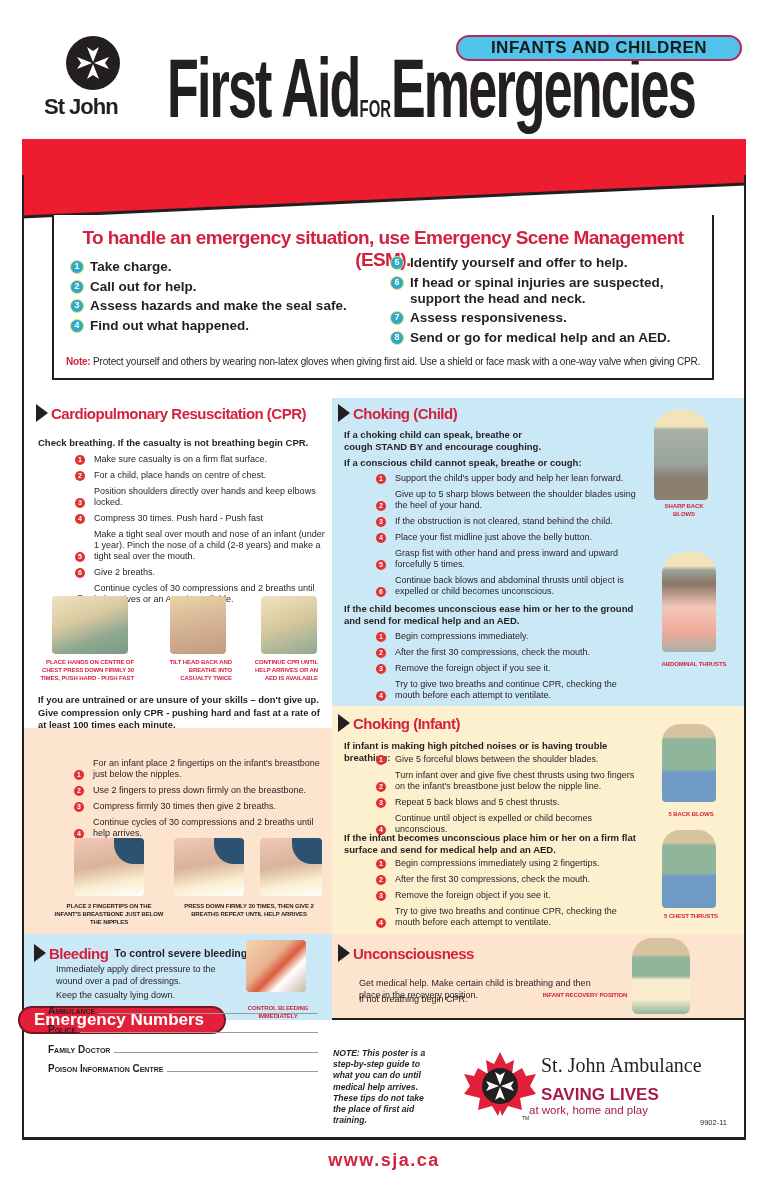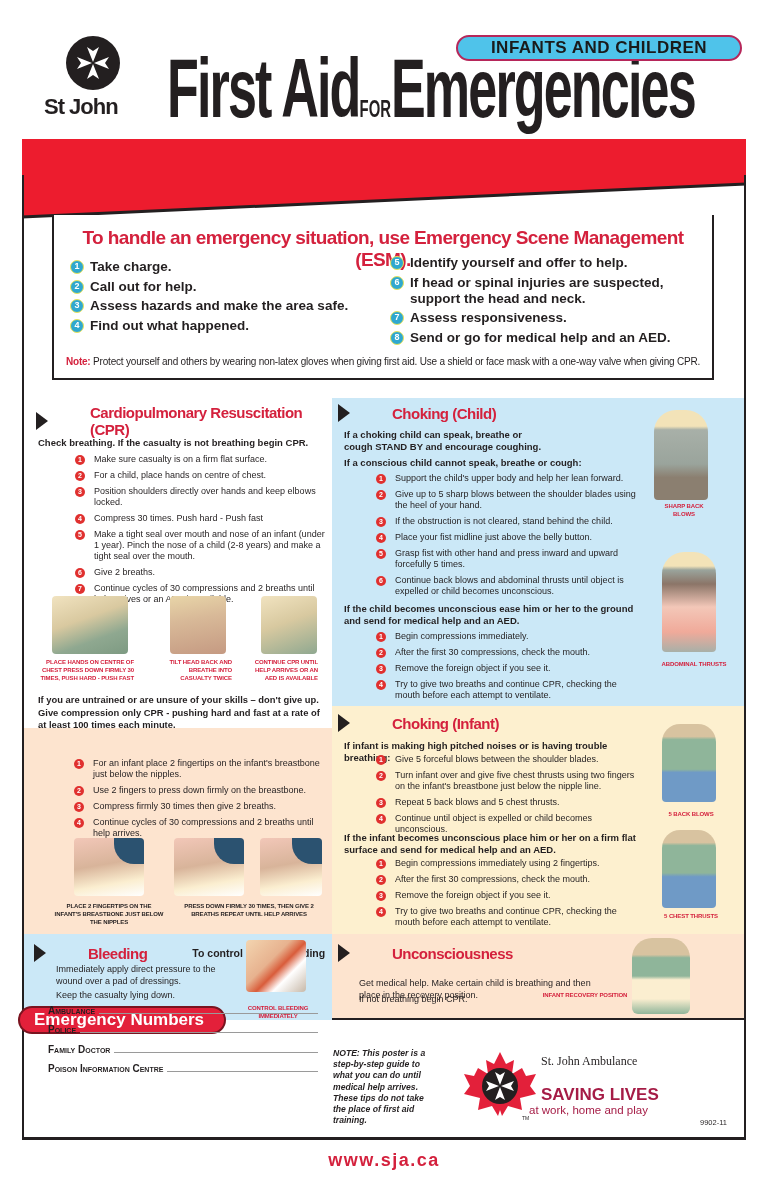--- a/index.html
+++ b/index.html
@@ -26,47 +26,47 @@
   .esm-col { position: absolute; top: 44px; }
   .esm-col.left { left: 16px; }
   .esm-col.right { left: 336px; top: 40px; }
   .esm-item { display: flex; align-items: flex-start; font-weight: bold; font-size: 13.5px; line-height: 16px; margin-bottom: 3.5px; color: #231f20; }
   .esm-num { flex: 0 0 14px; width: 14px; height: 14px; border-radius: 50%; background: #2fa8cf; border: 1.5px solid #e7e35a; color: #fff; font-size: 9px; line-height: 11px; text-align: center; margin-right: 6px; margin-top: 1px; }
   .esm-note { position: absolute; left: 0; width: 100%; top: 141px; text-align: center; font-size: 10px; color: #231f20; letter-spacing: -0.2px; }
   .esm-note .nl { color: #d4213d; font-weight: bold; }
 
   
   .section { position: absolute; }
-  .sec-head { display: flex; align-items: center; color: #d4213d; font-weight: bold; font-size: 15px; letter-spacing: -0.5px; gap: 39px; }
+  .sec-head { display: flex; align-items: center; color: #d4213d; font-weight: bold; font-size: 15px; letter-spacing: -0.5px; }
   .sec-head .arrow { width: 0; height: 0; border-top: 9px solid transparent; border-bottom: 9px solid transparent; border-left: 12px solid #231f20; margin-right: 3px; }
   .sec-head .sub { color: #231f20; font-size: 10.5px; margin-left: 6px; letter-spacing: 0; }
   .lead { font-weight: bold; font-size: 9.5px; line-height: 12px; color: #231f20; }
   .steps { list-style: none; }
-  .steps li { display: flex; align-items: flex-start; font-size: 9px; line-height: 11px; margin-bottom: 5px; color: #231f20; padding-left: 24px; }
+  .steps li { display: flex; align-items: flex-end; font-size: 9px; line-height: 11px; margin-bottom: 5px; color: #231f20; padding-left: 24px; }
   .steps .n { flex: 0 0 10px; width: 10px; height: 10px; border-radius: 50%; background: #e0302f; color: #fff; font-size: 7px; font-weight: bold; line-height: 10px; text-align: center; margin-right: 9px; margin-top: 1px; }
   .caption { color: #d4213d; font-weight: bold; font-size: 6px; line-height: 8px; text-transform: uppercase; letter-spacing: -0.1px; }
 
   .sec-cpr { left: 24px; top: 398px; width: 308px; height: 330px; background: #fff; }
   .sec-cpr-infant { left: 24px; top: 728px; width: 308px; height: 206px; background: #fde4cf; }
   .sec-choke-child { left: 332px; top: 398px; width: 412px; height: 308px; background: #cbe8f7; }
   .sec-choke-infant { left: 332px; top: 706px; width: 412px; height: 228px; background: #fdf0cf; }
   .sec-bleed { left: 24px; top: 934px; width: 308px; height: 86px; background: #cbe8f7; }
   .sec-uncon { left: 332px; top: 934px; width: 412px; height: 86px; background: #fde4cf; border-bottom: 2px solid #231f20; }
 
   .img-box { position: absolute; border-radius: 4px; overflow: hidden; }
 
   
   .emerg-pill { position: absolute; left: 18px; top: 1006px; width: 208px; height: 28px; border-radius: 14px; background: #e3203a; border: 2px solid #7a1420; color: #fff; font-weight: bold; font-size: 17px; line-height: 24px; padding-left: 14px; }
   .num-rows { position: absolute; left: 48px; top: 996px; width: 270px; }
   .num-row { display: flex; align-items: flex-end; height: 19.5px; font-weight: bold; font-size: 9px; font-variant: small-caps; color: #231f20; }
   .num-row .lbl { white-space: nowrap; margin-right: 4px; font-size: 10px; }
   .num-row .line { flex: 1; border-bottom: 1px solid #9a9a9a; margin-bottom: 2px; }
   .note-italic { position: absolute; left: 333px; top: 1048px; width: 100px; font-style: italic; font-weight: bold; font-size: 8.6px; line-height: 11.2px; color: #231f20; }
   .sja-logo { position: absolute; left: 462px; top: 1050px; width: 76px; height: 72px; }
-  .sja-name { position: absolute; left: 541px; top: 1054px; font-family: "Liberation Serif", "DejaVu Serif", serif; font-size: 12px; color: #231f20; }
+  .sja-name { position: absolute; left: 541px; top: 1054px; font-family: "Liberation Serif", "DejaVu Serif", serif; font-size: 20px; color: #231f20; }
   .sja-saving { position: absolute; left: 541px; top: 1085px; font-weight: bold; font-size: 17px; color: #a51c46; }
   .sja-tag { position: absolute; left: 529px; top: 1104px; font-size: 11.5px; color: #a51c46; }
   .code { position: absolute; left: 700px; top: 1118px; font-size: 7.5px; color: #231f20; }
   .url { position: absolute; left: 0; width: 768px; top: 1150px; text-align: center; color: #d4213d; font-weight: bold; font-size: 18px; letter-spacing: 1.5px; }
 </style>
 </head>
 <body>
 
 <div class="logo-left">
   <div class="logo-circle">
@@ -103,21 +103,21 @@
     <div class="esm-item">
         <span class="esm-num">1</span>
         <span>Take charge.</span>
       </div>
     <div class="esm-item">
         <span class="esm-num">2</span>
         <span>Call out for help.</span>
       </div>
     <div class="esm-item">
         <span class="esm-num">3</span>
-        <span>Assess hazards and make the area safe.</span>
+        <span>Assess hazards and make the seal safe.</span>
       </div>
     <div class="esm-item">
         <span class="esm-num">4</span>
         <span>Find out what happened.</span>
       </div>
   </div>
   <div class="esm-col right" style="width:310px;">
     <div class="esm-item">
         <span class="esm-num">5</span>
         <span>Identify yourself and offer to help.</span>

